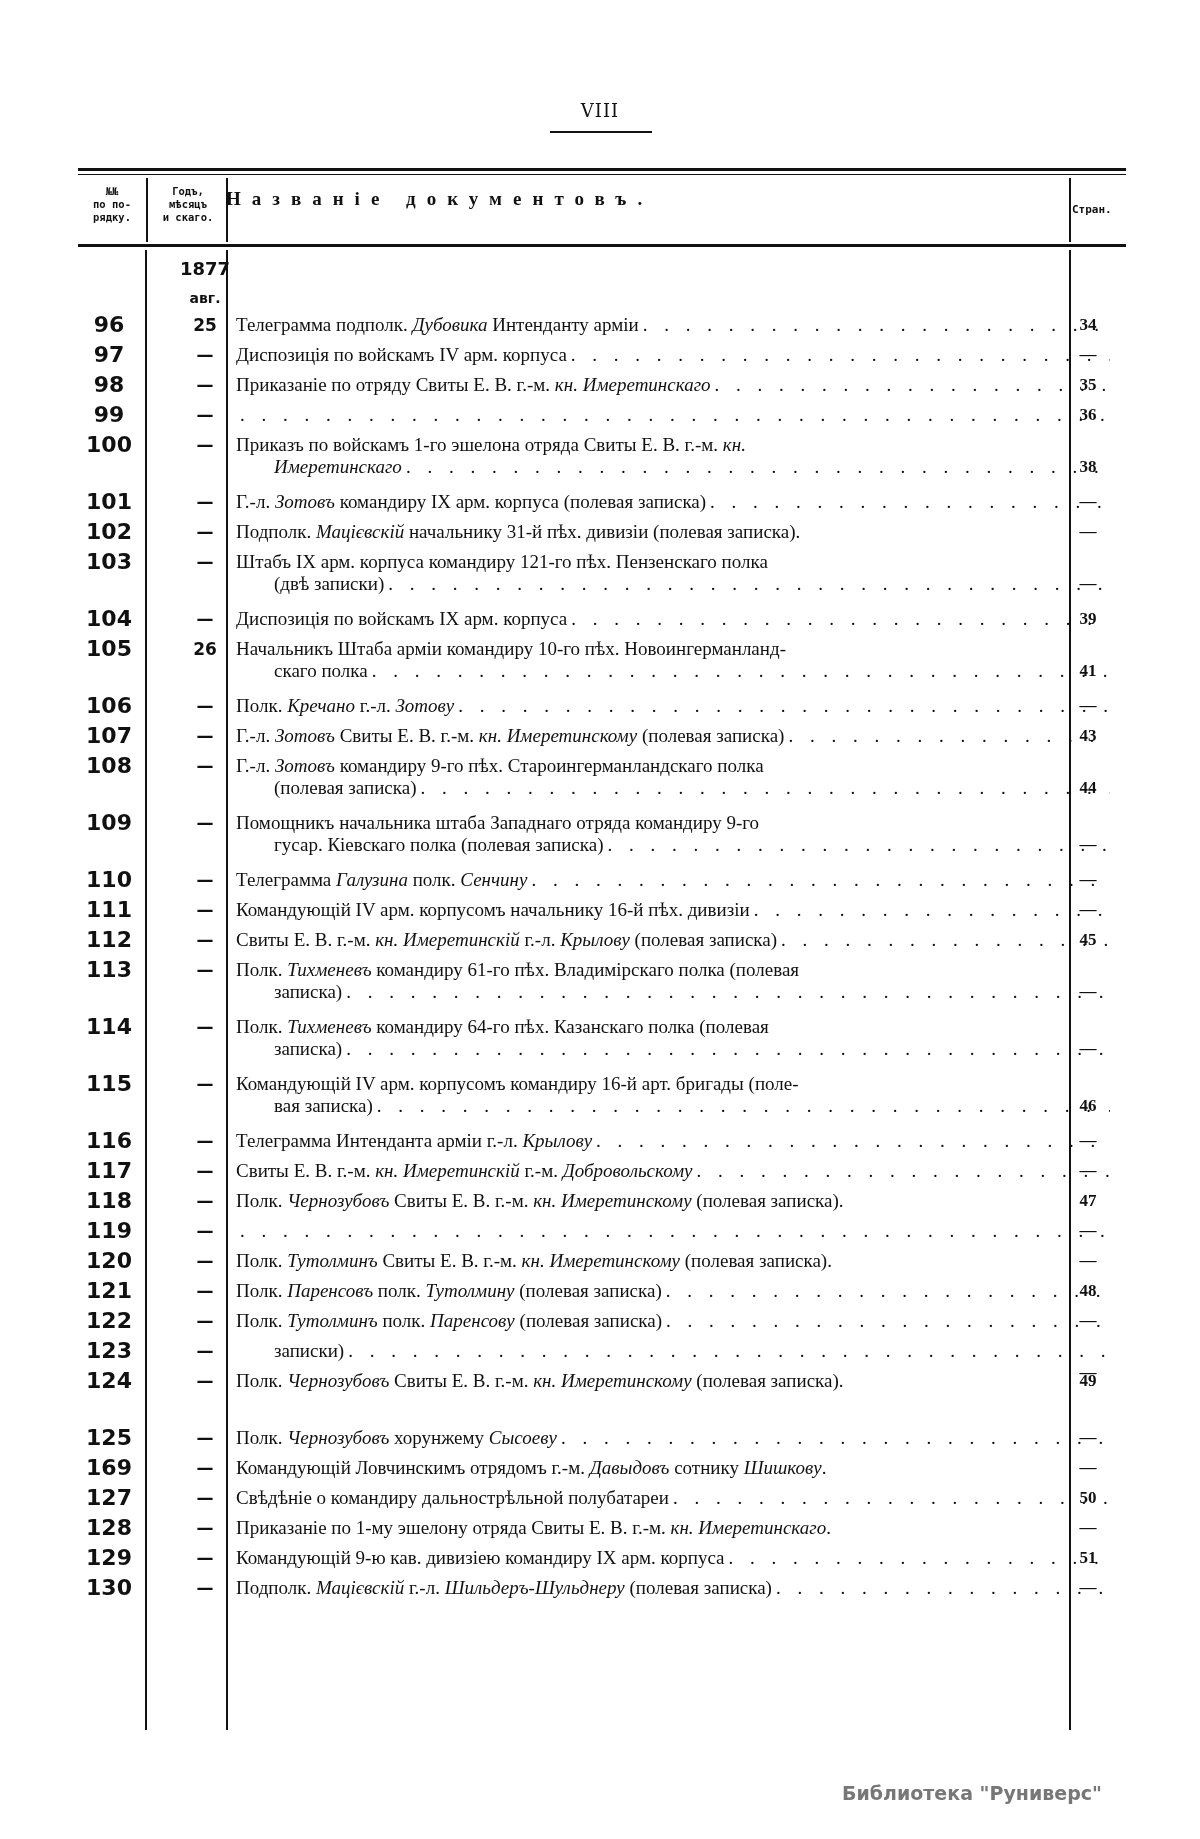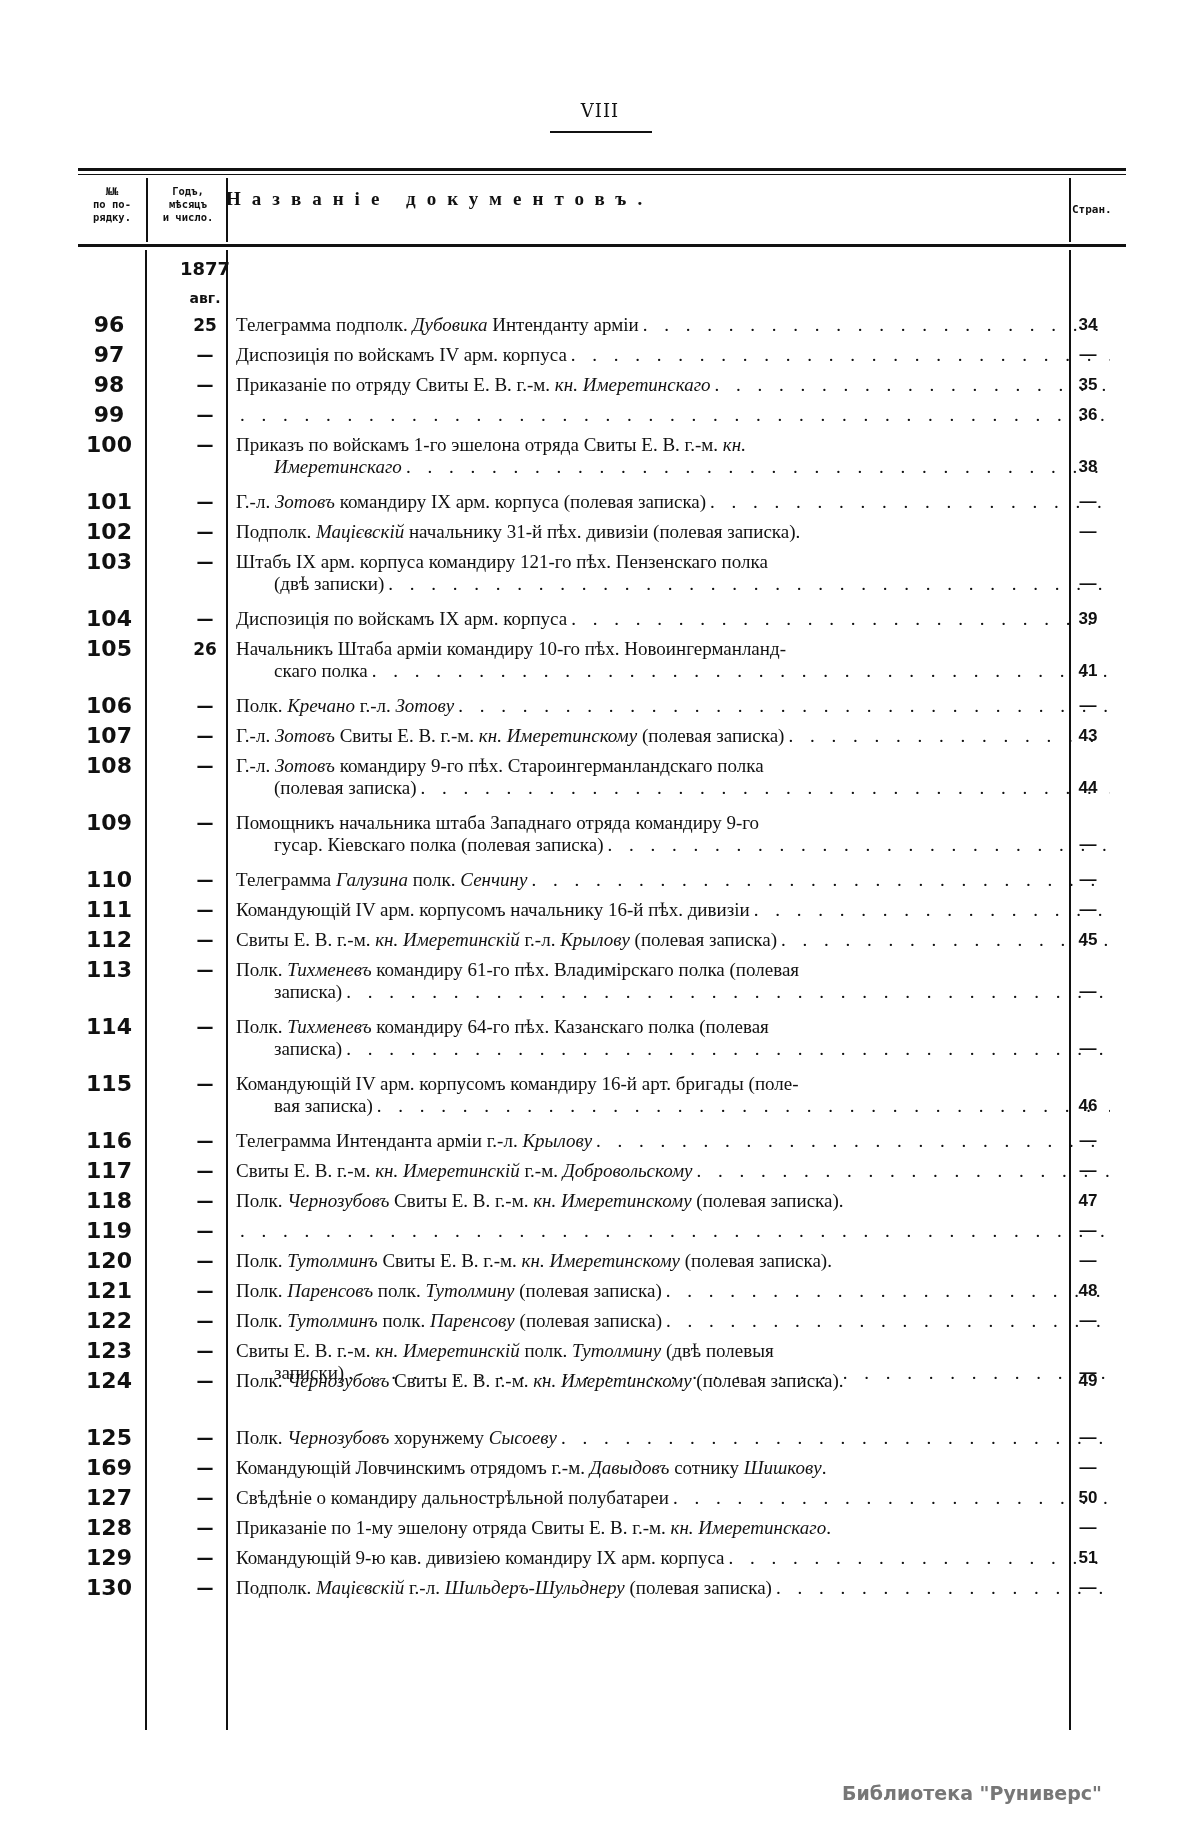--- a/index.html
+++ b/index.html
@@ -14,21 +14,21 @@
   .hdr-page { position:absolute; left:1072px; width:50px; top:203px; font-size:11px; font-weight:bold; font-family:"DejaVu Sans Mono", monospace; }
   .year { position:absolute; left:180px; width:50px; text-align:center; font-weight:bold; font-size:18px; font-family:"DejaVu Sans", sans-serif; }
   .row { position:absolute; left:78px; width:1050px; font-family:"Liberation Serif", serif; font-size:19px; line-height:22px; }
   .row .num { position:absolute; left:0; width:62px; text-align:center; font-weight:bold; font-size:22px; font-family:"DejaVu Sans", sans-serif; }
   .row .date { position:absolute; left:102px; width:50px; text-align:center; font-weight:bold; font-size:17px; font-family:"DejaVu Sans", sans-serif; }
   .row .title { position:absolute; left:158px; width:874px; }
   .row .title .line1, .row .title .line2 { display:flex; white-space:nowrap; overflow:hidden; }
   .row .title .line2 { padding-left:38px;justify-content:space-between; }
   .row .title .dots { flex:1; overflow:hidden; white-space:nowrap; letter-spacing:6px; padding-left:4px; }
   .row .title .dots::after { content:" . . . . . . . . . . . . . . . . . . . . . . . . . . . . . . . . . . . . . . . . . . . . . . . . . . . . . . . . . . ."; }
-  .row .page { position:absolute; left:970px; width:80px; text-align:center; font-weight:bold; font-size:17px; font-family:Liberation Sans, sans-serif; }
+  .row .page { position:absolute; left:970px; width:80px; text-align:center; font-weight:bold; font-size:17px; font-family:Liberation Serif, serif; }
   i { font-style:italic; }
   .watermark { position:absolute; left:842px; top:1782px; font-family:"DejaVu Sans", sans-serif; font-size:19px; color:#777; font-weight:bold; }
 </style>
 </head>
 <body>
 
 <div class="page-num">VIII</div>
 <div class="page-num-rule"></div>
 
 <div class="rule-thick" style="top:168px"></div>
@@ -36,21 +36,21 @@
 <div class="rule-thick" style="top:244px"></div>
 
 <div class="hdr" style="left:80px;width:64px;top:185px">
   <div>№№</div>
   <div>по по-</div>
   <div>рядку.</div>
 </div>
 <div class="hdr" style="left:150px;width:76px;top:185px">
   <div>Годъ,</div>
   <div>мѣсяцъ</div>
-  <div>и число.</div>
+  <div>и скаго.</div>
 </div>
 <div class="hdr-title">Названіе документовъ.</div>
 <div class="hdr-page">Стран.</div>
 
 <div class="vline" style="left:146px;top:178px;height:64px"></div>
 <div class="vline" style="left:226px;top:178px;height:64px"></div>
 <div class="vline" style="left:1069px;top:178px;height:64px"></div>
 <div class="vline" style="left:145px;top:250px;height:1480px"></div>
 <div class="vline" style="left:226px;top:250px;height:1480px"></div>
 <div class="vline" style="left:1069px;top:250px;height:1480px"></div>
@@ -372,23 +372,20 @@
           <span>Полк. <i>Тутолминъ</i> полк. <i>Паренсову</i> (полевая записка)</span>
           <span class="dots"></span>
         </div>
       </div>
       <div class="page">—</div>
     </div>
     <div class="row" style="top: 1340px;">
       <div class="num">123</div>
       <div class="date">—</div>
       <div class="title">
-        <div class="line1">
-          <span>Свиты Е. В. г.-м. <i>кн. Имеретинскій</i> полк. <i>Тутолмину</i> (двѣ полевыя</span>
-        </div>
         <div class="line2">
           <span>записки)</span>
           <span class="dots"></span>
         </div>
       </div>
       <div class="page" style="top: 22px;">—</div>
     </div>
     <div class="row" style="top: 1370px;">
       <div class="num">124</div>
       <div class="date">—</div>

